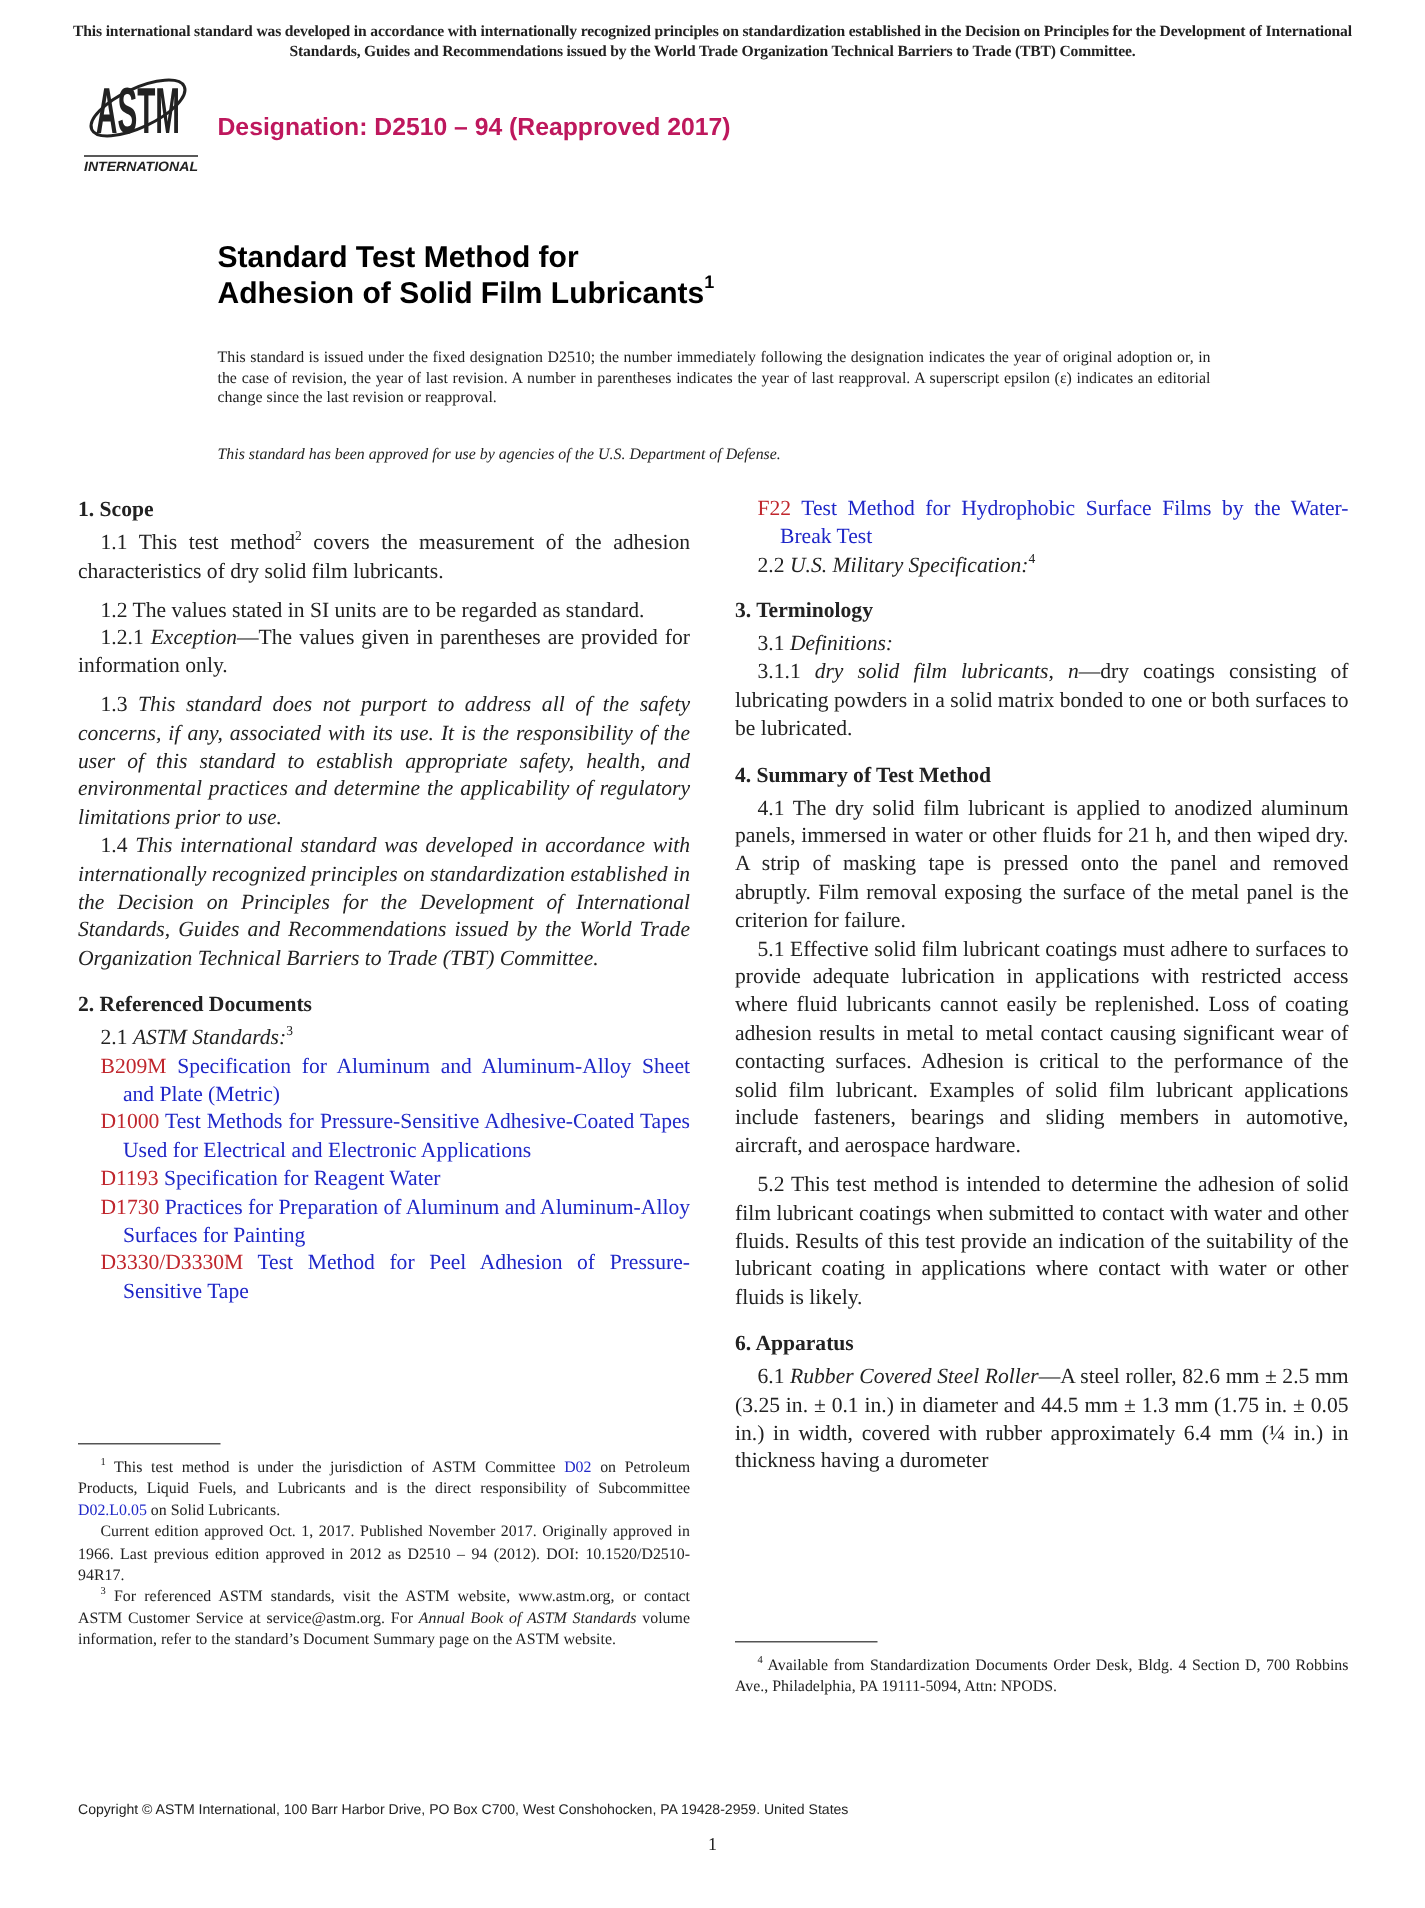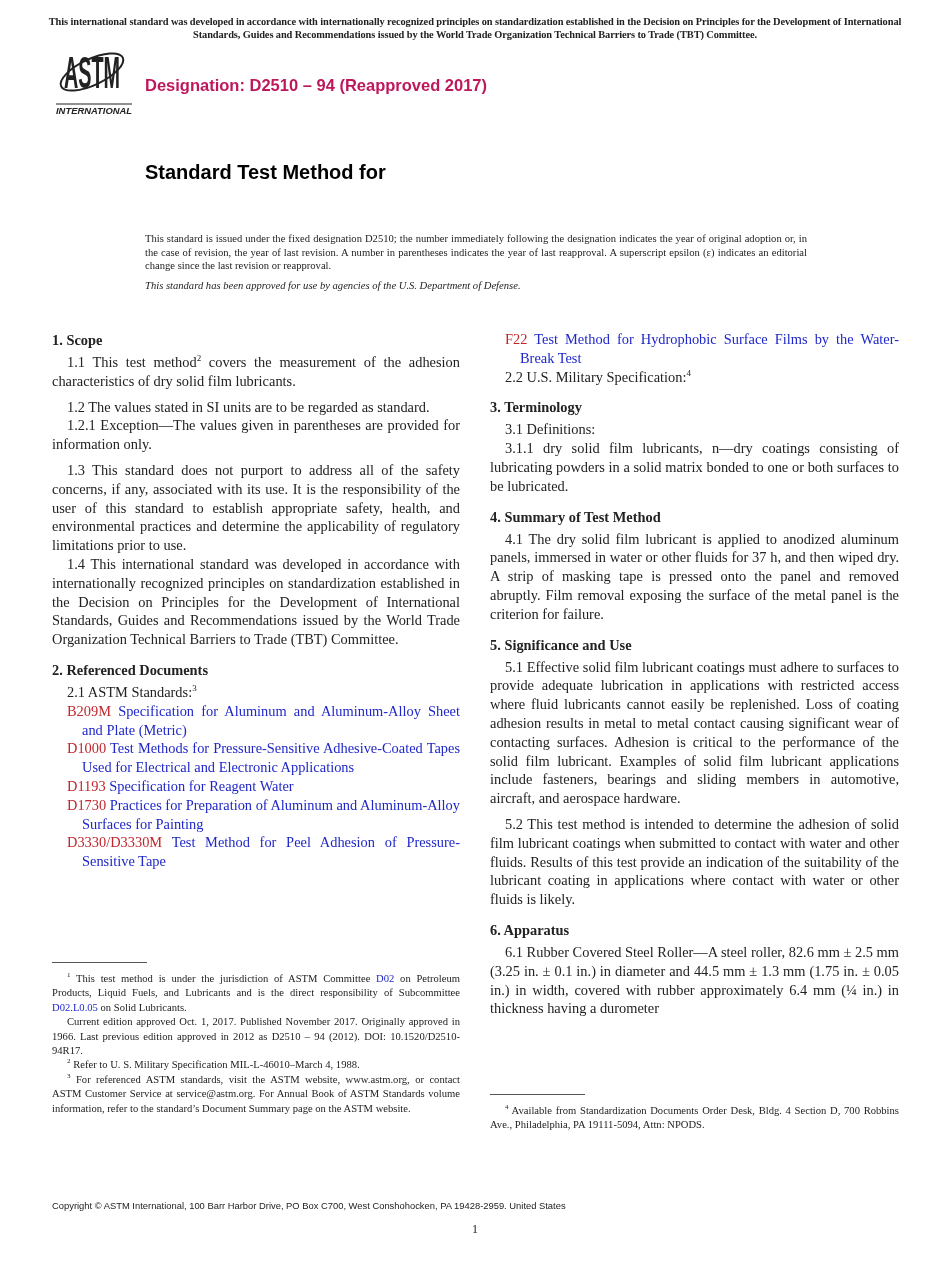--- a/index.html
+++ b/index.html
@@ -4,33 +4,33 @@
 <style>
   html, body { margin:0; padding:0; background:#fff; }
   body { width:950px; height:1272px; position:relative; overflow:hidden; color:#222; font-family:"Liberation Serif", serif; }
   .notice { position:absolute; top:15px; left:40px; width:870px; text-align:center; font-family:"Liberation Serif", serif; font-weight:bold; font-size:10.4px; line-height:13px; letter-spacing:-0.1px; }
   .logo { position:absolute; top:42px; left:54px; width:80px; height:78px; }
   .designation { position:absolute; top:76px; left:145px; font-family:"Liberation Sans", sans-serif; font-weight:bold; font-size:16.5px; color:#be185d; }
   .title { position:absolute; top:160px; left:145px; font-family:"Liberation Sans", sans-serif; font-weight:bold; font-size:20px; line-height:24px; color:#000000; }
   .title sup { font-size:12px; position:relative; top:-2px; }
   .intro { position:absolute; top:232px; left:145px; width:662px; font-size:10.6px; line-height:13.6px; text-align:justify; }
   .intro p { margin:0; }
-  .intro .dod { font-style:italic; margin-top:6px; }
+  .intro .dod { font-style:italic; margin-top:24px; }
   .col { position:absolute; font-size:14.4px; line-height:18.8px; text-align:justify; }
   .col.left { top:330px; left:52px; width:408px; }
   .col.right { top:330px; left:490px; width:409px; }
   .col p { margin:0; }
   .col .ind { text-indent:15px; }
   .col .gap { margin-top:7px; }
   h2 { font-size:14.4px; font-weight:bold; margin:0 0 3px 0; line-height:20px; }
   h2.sp { margin-top:11px; }
   .ref { padding-left:30px; text-indent:-15px; margin:0; }
   .code { color:#c0262d; }
   .link { color:#1f27c8; }
-  .it { }
+  .it { font-style:italic; }
   .fnrule { position:absolute; height:1px; background:#555; width:95px; }
   .fn { position:absolute; font-size:10.6px; line-height:14.4px; text-align:justify; }
   .fn p { margin:0; }
   .fn .ind { text-indent:15px; }
   .fn sup { font-size:7px; }
   .copyright { position:absolute; top:1200px; left:52px; font-family:Liberation Sans, sans-serif; font-size:9.4px; color:#222; }
   .pagenum { position:absolute; top:1222px; left:0; width:950px; text-align:center; font-size:12px; }
   sup { line-height:0; }
 </style>
 </head>
@@ -44,20 +44,21 @@
     <text x="10" y="48" font-family="Liberation Sans, sans-serif" font-weight="bold" font-size="30" fill="#222" textLength="56" lengthAdjust="spacingAndGlyphs" transform="scale(1,1.45) translate(0,-16)">ASTM</text>
     <line x1="2" y1="62" x2="78" y2="62" stroke="#222" stroke-width="1"></line>
     <text x="2" y="72" font-family="Liberation Sans, sans-serif" font-weight="bold" font-style="italic" font-size="9" fill="#222" textLength="76" lengthAdjust="spacingAndGlyphs">INTERNATIONAL</text>
   </svg>
 </div>
 
 <div class="designation">Designation: D2510 – 94 (Reapproved 2017)</div>
 
 <div class="title">
   <div>Standard Test Method for</div>
+  <div><span>Adhesion of Solid Film Lubricants</span><sup>1</sup></div>
 </div>
 
 <div class="intro">
   <p>This standard is issued under the fixed designation D2510; the number immediately following the designation indicates the year of original adoption or, in the case of revision, the year of last revision. A number in parentheses indicates the year of last reapproval. A superscript epsilon (ε) indicates an editorial change since the last revision or reapproval.</p>
   <p class="dod">This standard has been approved for use by agencies of the U.S. Department of Defense.</p>
 </div>
 
 <div class="col left">
   <h2>1.  Scope</h2>
   <p class="ind"><span>1.1</span><span> This test method</span><sup style="font-size:9px">2</sup><span> covers the measurement of the adhesion characteristics of dry solid film lubricants.</span></p>
@@ -72,36 +73,34 @@
   <p class="ref"><span class="code">D1000</span> <span class="link">Test Methods for Pressure-Sensitive Adhesive-Coated Tapes Used for Electrical and Electronic Applications</span></p>
   <p class="ref"><span class="code">D1193</span> <span class="link">Specification for Reagent Water</span></p>
   <p class="ref"><span class="code">D1730</span> <span class="link">Practices for Preparation of Aluminum and Aluminum-Alloy Surfaces for Painting</span></p>
   <p class="ref"><span class="code">D3330/D3330M</span> <span class="link">Test Method for Peel Adhesion of Pressure-Sensitive Tape</span></p>
 </div>
 
 <div class="fnrule" style="top:962px; left:52px;"></div>
 <div class="fn" style="top:972px; left:52px; width:408px;">
   <p class="ind"><sup>1</sup><span> This test method is under the jurisdiction of ASTM Committee </span><span class="link">D02</span><span> on Petroleum Products, Liquid Fuels, and Lubricants and is the direct responsibility of Subcommittee </span><span class="link">D02.L0.05</span><span> on Solid Lubricants.</span></p>
   <p class="ind">Current edition approved Oct. 1, 2017. Published November 2017. Originally approved in 1966. Last previous edition approved in 2012 as D2510 – 94 (2012). DOI: 10.1520/D2510-94R17.</p>
-  <p class="ind"><sup>2</sup><span> Refer to U. S. Military Specification MIL-L-46010–March 4, 1988.</span></p>
   <p class="ind"><sup>3</sup><span> For referenced ASTM standards, visit the ASTM website, www.astm.org, or contact ASTM Customer Service at service@astm.org. For </span><span class="it">Annual Book of ASTM Standards</span><span> volume information, refer to the standard’s Document Summary page on the ASTM website.</span></p>
 </div>
 
 <div class="col right">
   <p class="ref"><span class="code">F22</span> <span class="link">Test Method for Hydrophobic Surface Films by the Water-Break Test</span></p>
   <p class="ind"><span>2.2 </span><span class="it">U.S. Military Specification:</span><sup style="font-size:9px">4</sup></p>
 
   <h2 class="sp">3.  Terminology</h2>
   <p class="ind"><span>3.1 </span><span class="it">Definitions:</span></p>
   <p class="ind"><span>3.1.1 </span><span class="it">dry solid film lubricants, n</span><span>—dry coatings consisting of lubricating powders in a solid matrix bonded to one or both surfaces to be lubricated.</span></p>
 
   <h2 class="sp">4.  Summary of Test Method</h2>
-  <p class="ind">4.1 The dry solid film lubricant is applied to anodized aluminum panels, immersed in water or other fluids for 37 h, and then wiped dry. A strip of masking tape is pressed onto the panel and removed abruptly. Film removal exposing the surface of the metal panel is the criterion for failure.</p>
+  <p class="ind">4.1 The dry solid film lubricant is applied to anodized aluminum panels, immersed in water or other fluids for 21 h, and then wiped dry. A strip of masking tape is pressed onto the panel and removed abruptly. Film removal exposing the surface of the metal panel is the criterion for failure.</p>
 
-  <h2 class="sp">5.  Significance and Use</h2>
   <p class="ind">5.1 Effective solid film lubricant coatings must adhere to surfaces to provide adequate lubrication in applications with restricted access where fluid lubricants cannot easily be replenished. Loss of coating adhesion results in metal to metal contact causing significant wear of contacting surfaces. Adhesion is critical to the performance of the solid film lubricant. Examples of solid film lubricant applications include fasteners, bearings and sliding members in automotive, aircraft, and aerospace hardware.</p>
   <p class="ind gap">5.2 This test method is intended to determine the adhesion of solid film lubricant coatings when submitted to contact with water and other fluids. Results of this test provide an indication of the suitability of the lubricant coating in applications where contact with water or other fluids is likely.</p>
 
   <h2 class="sp">6.  Apparatus</h2>
   <p class="ind"><span>6.1 </span><span class="it">Rubber Covered Steel Roller</span><span>—A steel roller, 82.6 mm ± 2.5 mm (3.25 in. ± 0.1 in.) in diameter and 44.5 mm ± 1.3 mm (1.75 in. ± 0.05 in.) in width, covered with rubber approximately 6.4 mm (¼ in.) in thickness having a durometer</span></p>
 </div>
 
 <div class="fnrule" style="top:1094px; left:490px;"></div>
 <div class="fn" style="top:1104px; left:490px; width:409px;">
   <p class="ind"><sup>4</sup><span> Available from Standardization Documents Order Desk, Bldg. 4 Section D, 700 Robbins Ave., Philadelphia, PA 19111-5094, Attn: NPODS.</span></p>

